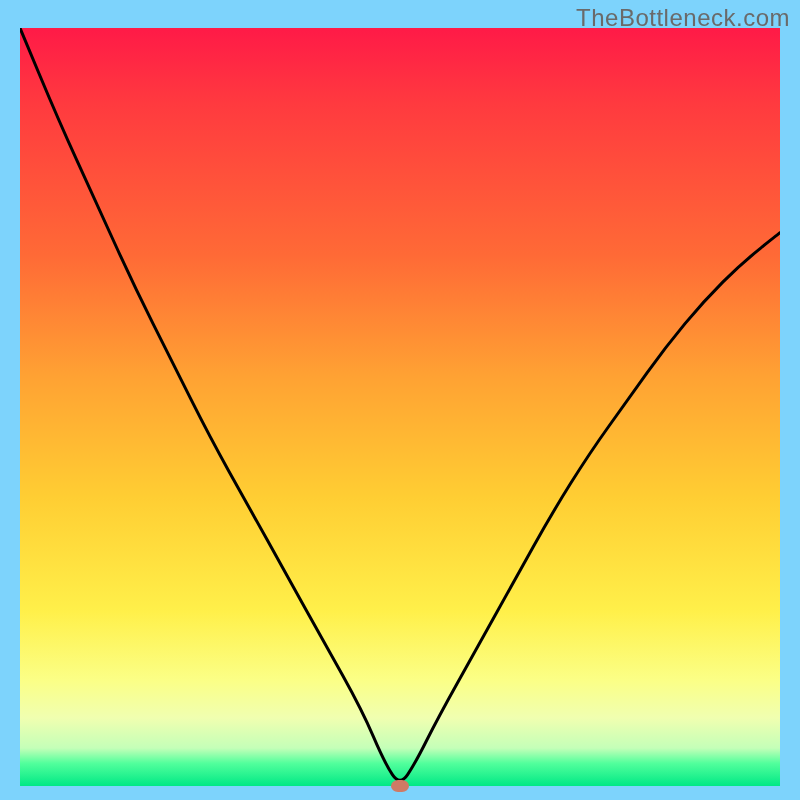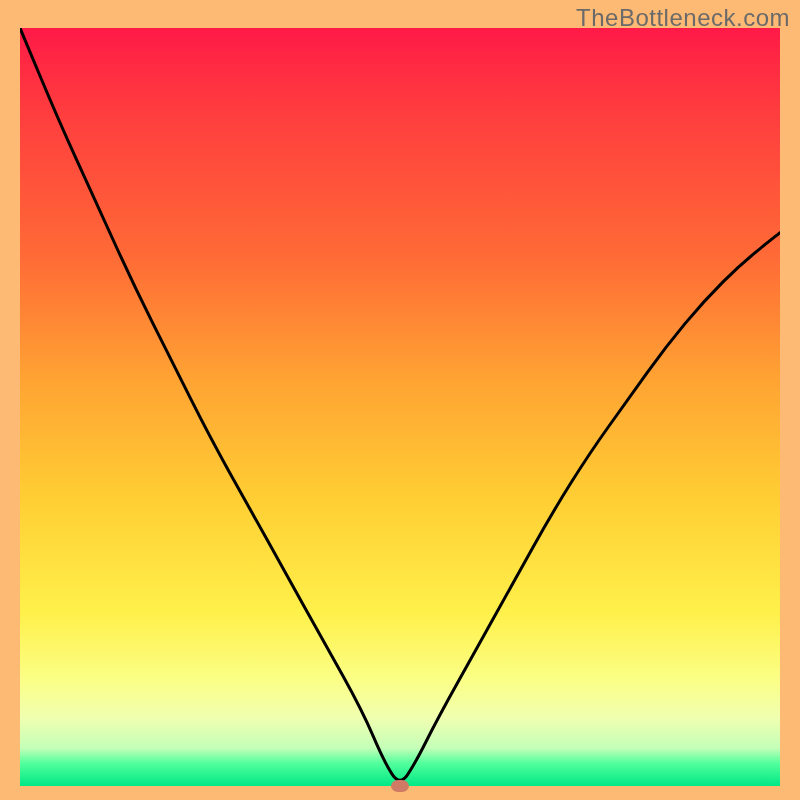--- a/index.html
+++ b/index.html
@@ -8,21 +8,21 @@
     width: 800px;
     height: 800px;
     overflow: hidden;
     background: #000;
     font-family: Arial, Helvetica, sans-serif;
   }
   .frame {
     position: relative;
     width: 800px;
     height: 800px;
-    background: #fdba74;
+    background: #7dd3fc;
     text-align: right;
   }
   .watermark {
     position: absolute;
     top: 4px;
     right: 10px;
     color: #6a6a6a;
     font-size: 24px;
     font-weight: 500;
     letter-spacing: 0.5px;

